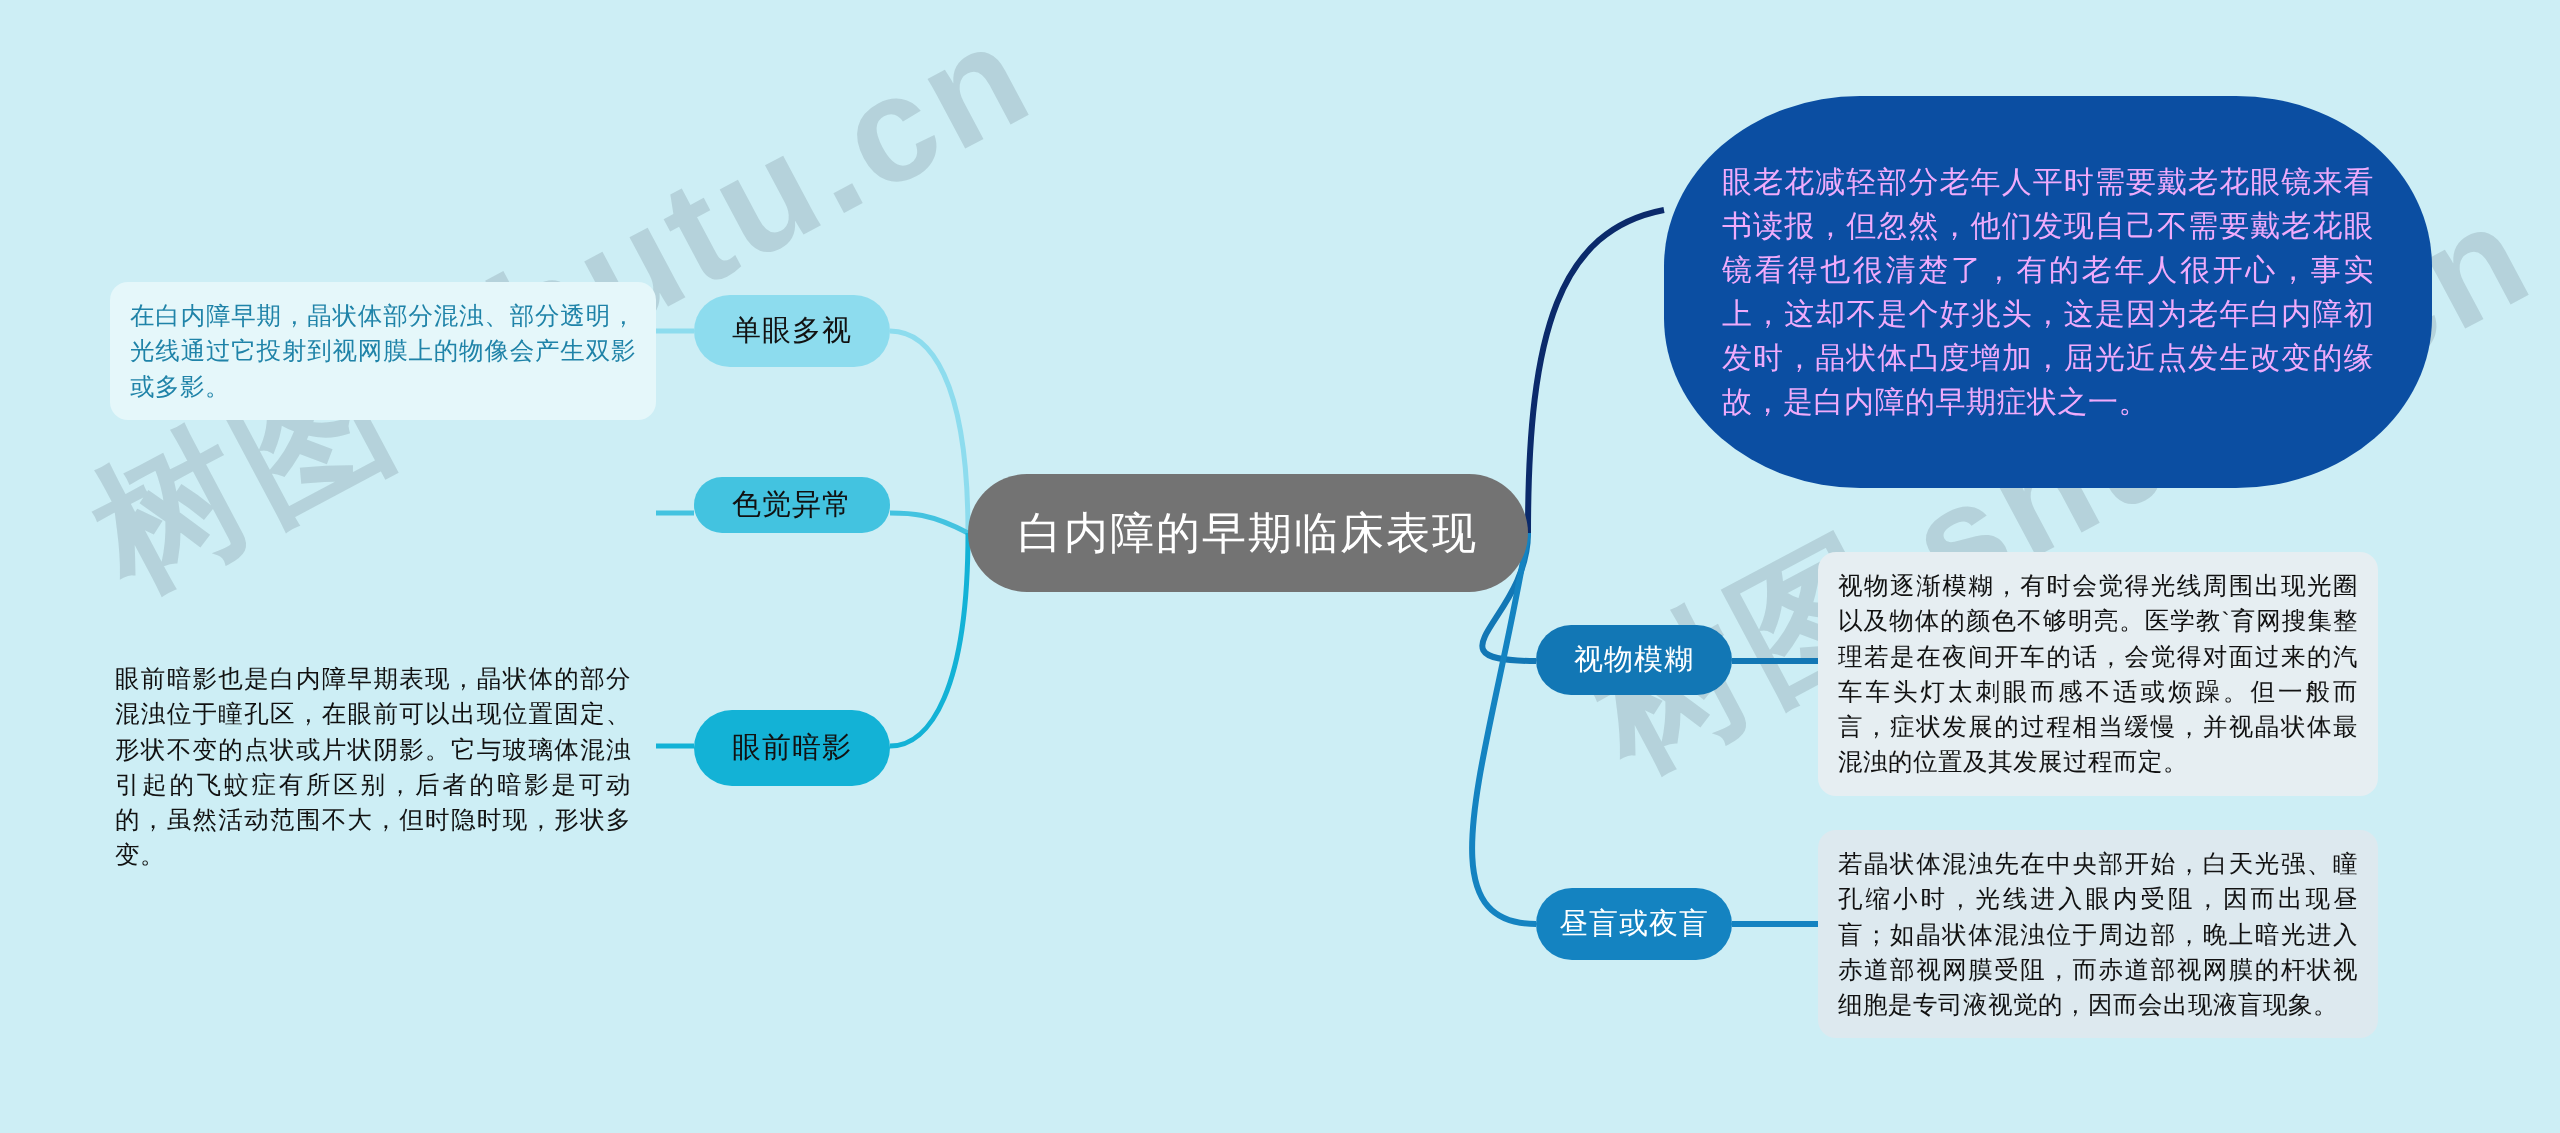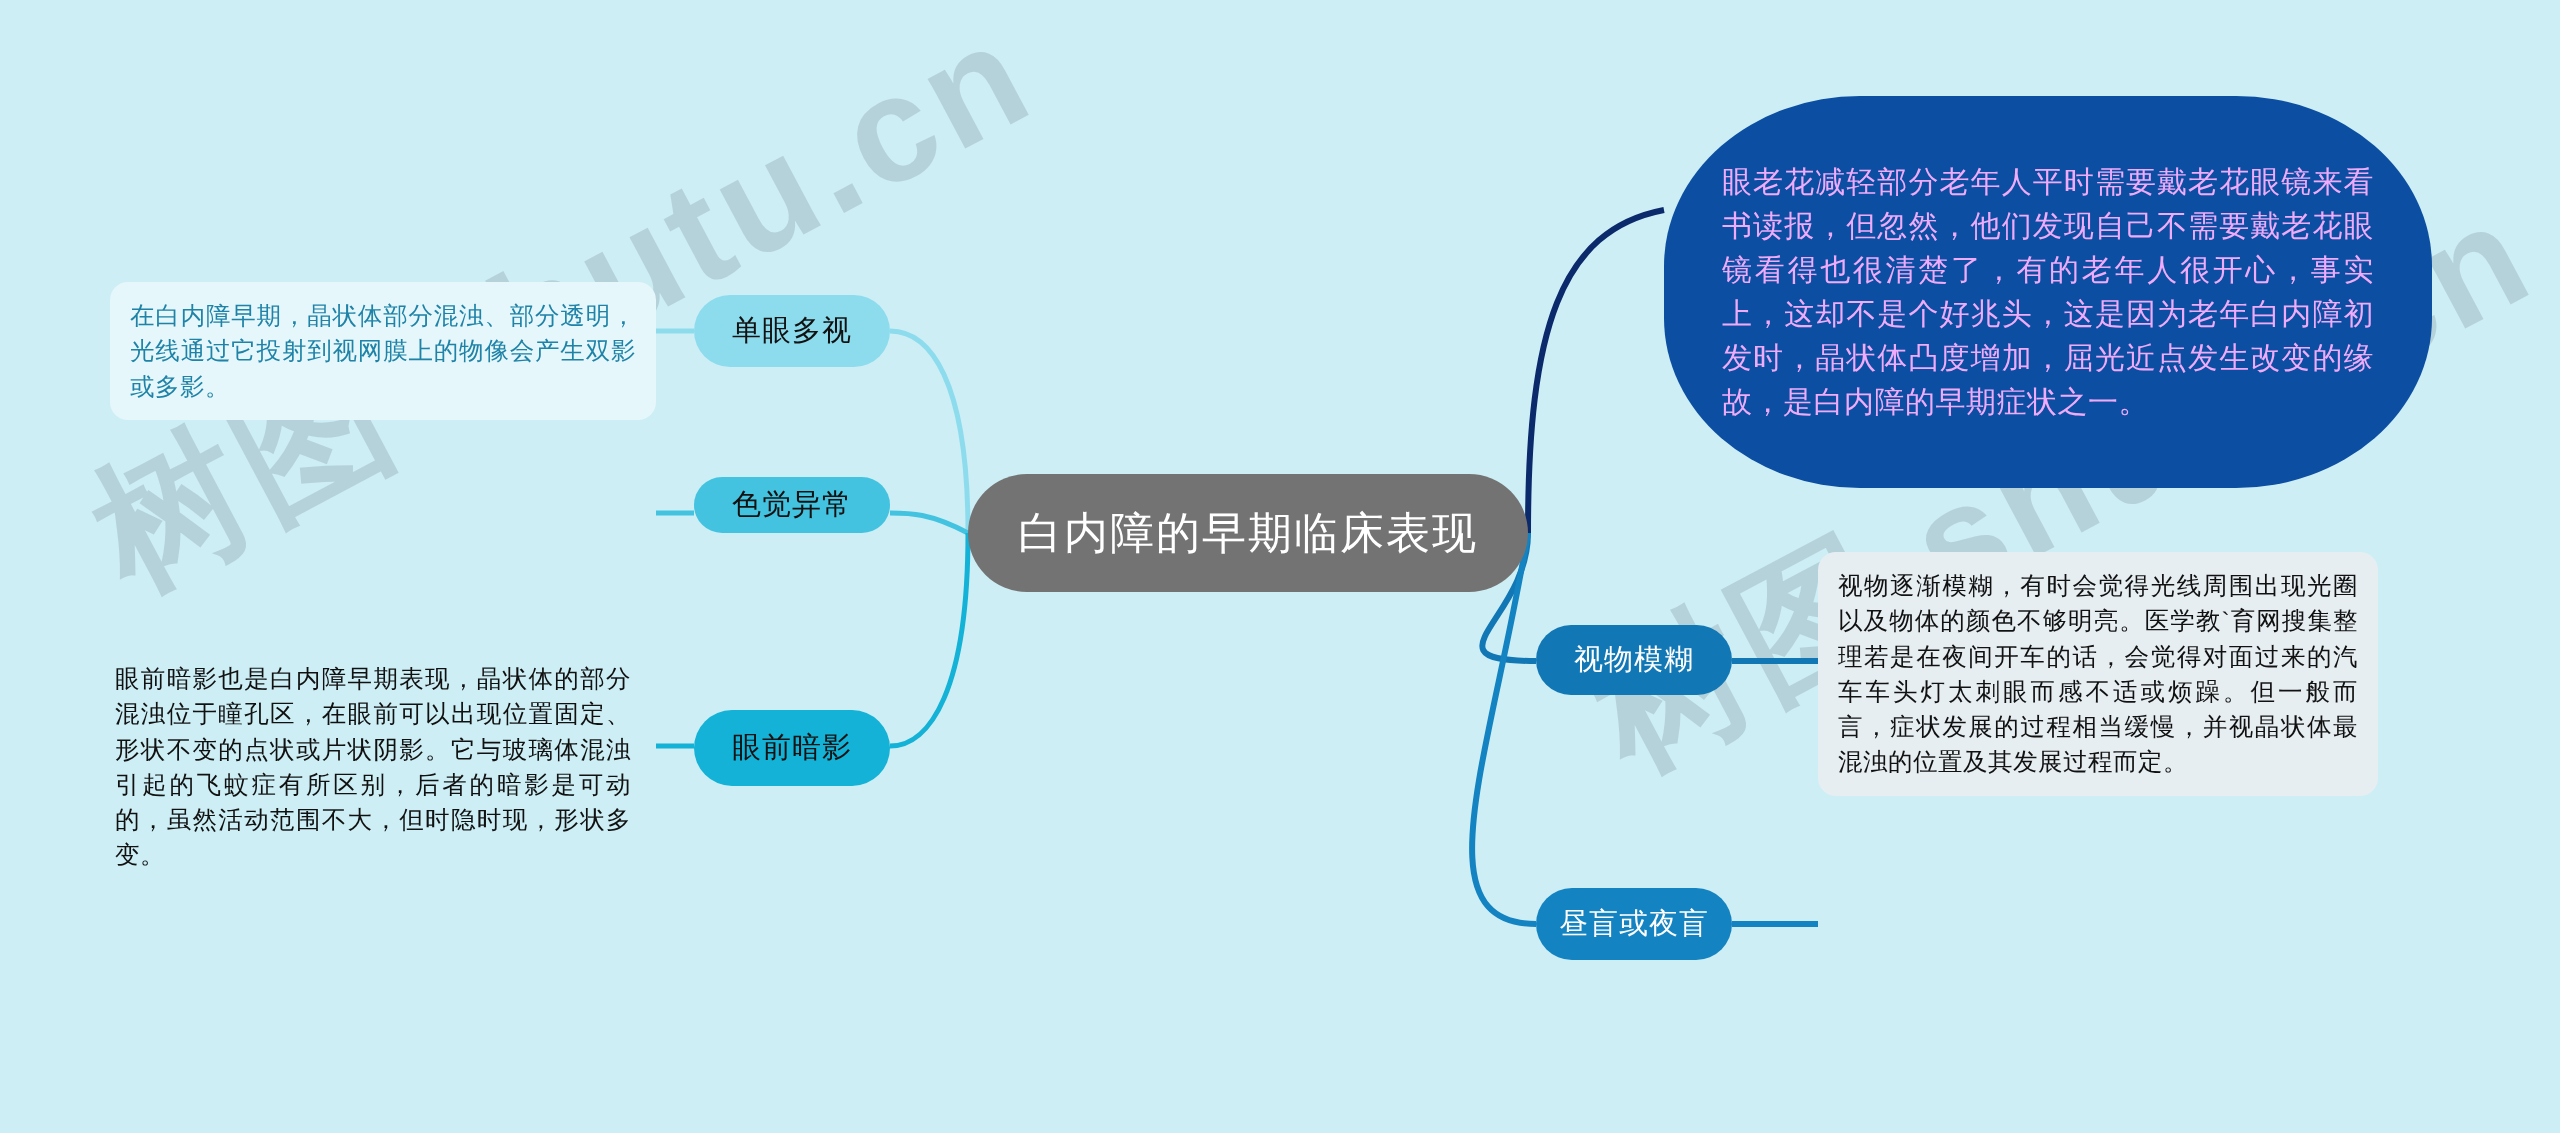--- a/index.html
+++ b/index.html
@@ -120,16 +120,17 @@
 
   <div class="node lvl1 n-dyds">单眼多视</div>
   <div class="node lvl1 n-sjyc">色觉异常</div>
   <div class="node lvl1 n-yqay">眼前暗影</div>
   <div class="node lvl1 n-swmh">视物模糊</div>
   <div class="node lvl1 n-zmym">昼盲或夜盲</div>
 
   <div class="card card-a">在白内障早期，晶状体部分混浊、部分透明，光线通过它投射到视网膜上的物像会产生双影或多影。</div>
   <div class="card card-c">眼前暗影也是白内障早期表现，晶状体的部分混浊位于瞳孔区，在眼前可以出现位置固定、形状不变的点状或片状阴影。它与玻璃体混浊引起的飞蚊症有所区别，后者的暗影是可动的，虽然活动范围不大，但时隐时现，形状多变。</div>
   <div class="card card-d">视物逐渐模糊，有时会觉得光线周围出现光圈以及物体的颜色不够明亮。医学教`育网搜集整理若是在夜间开车的话，会觉得对面过来的汽车车头灯太刺眼而感不适或烦躁。但一般而言，症状发展的过程相当缓慢，并视晶状体最混浊的位置及其发展过程而定。</div>
+  <div class="card card-e">若晶状体混浊先在中央部开始，白天光强、瞳孔缩小时，光线进入眼内受阻，因而出现昼盲；如晶状体混浊位于周边部，晚上暗光进入赤道部视网膜受阻，而赤道部视网膜的杆状视细胞是专司液视觉的，因而会出现液盲现象。</div>
 
   <div class="bigcard">眼老花减轻部分老年人平时需要戴老花眼镜来看书读报，但忽然，他们发现自己不需要戴老花眼镜看得也很清楚了，有的老年人很开心，事实上，这却不是个好兆头，这是因为老年白内障初发时，晶状体凸度增加，屈光近点发生改变的缘故，是白内障的早期症状之一。</div>
 
 </div>
 
 </body></html>

